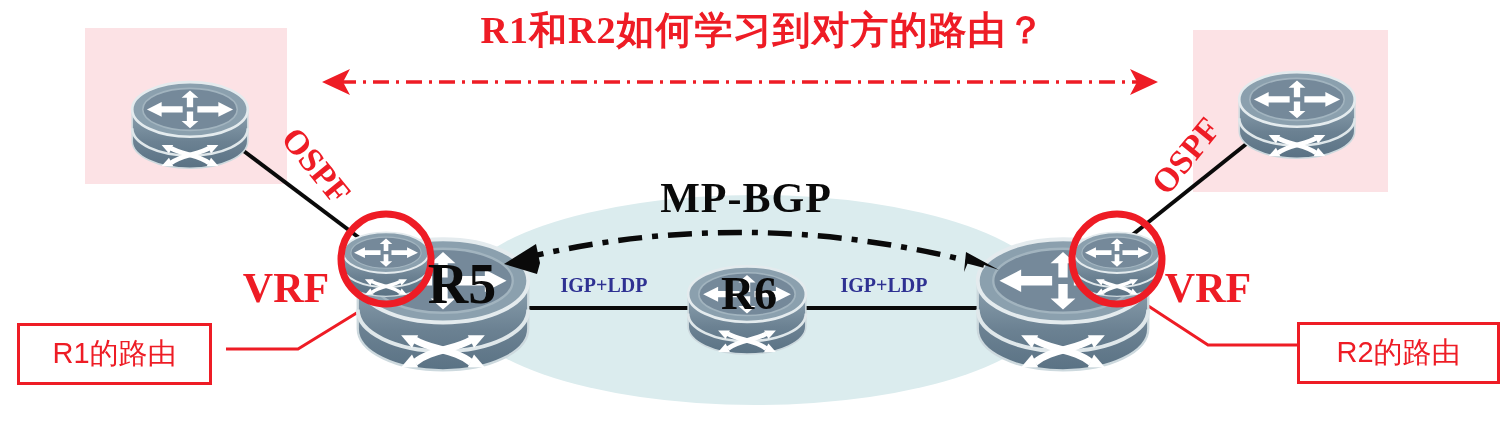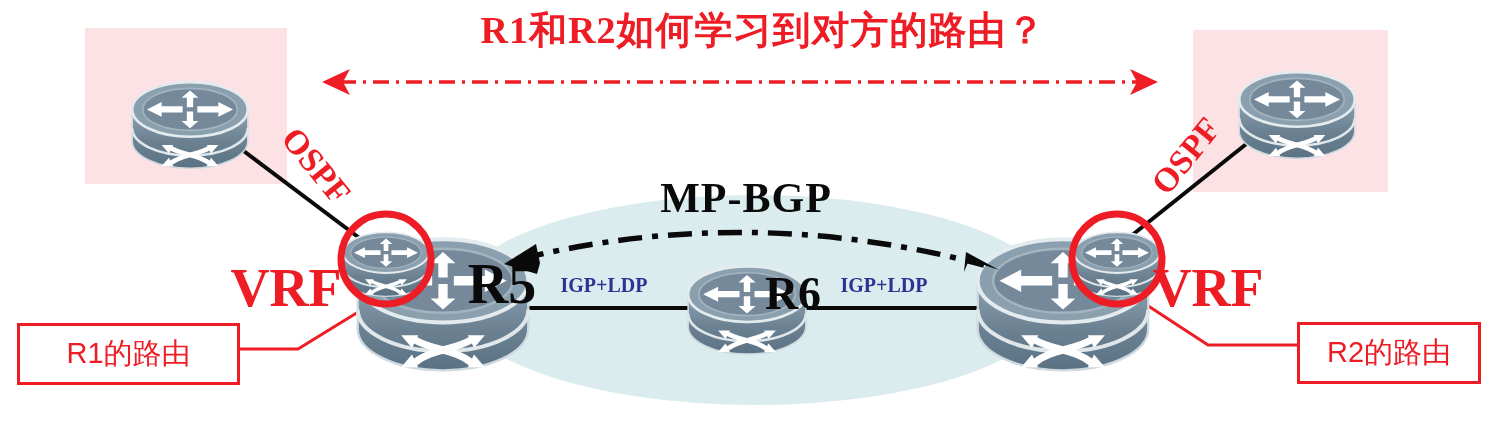--- a/index.html
+++ b/index.html
@@ -23,21 +23,21 @@
   .title{
     position:absolute; left:763px; top:30px; transform:translate(-50%,-50%);
     font-family:Liberation Serif, serif;
     font-weight:bold; font-size:38px; color:var(--red); white-space:nowrap;
     letter-spacing:1px;
   }
   .router-name{font-size:70px;}
   .router-name.mid{font-size:56px;}
   .router-name.small{font-size:46px;}
   .ospf{font-size:34px;}
-  .vrf{font-size:54px;}
+  .vrf{font-size:42px;}
   .igp{font-size:20px;}
   .mpbgp{font-size:42px; letter-spacing:1px;}
   .callout-box{
     position:absolute; box-sizing:border-box; height:62px;
     border:3px solid var(--red); background:#fff;
     display:flex; align-items:center; justify-content:center;
     font-family:"Liberation Sans","DejaVu Sans",sans-serif;
     font-size:29px; color:var(--red); font-weight:normal;
   }
   .stroke-red{stroke:var(--red);}
@@ -119,34 +119,34 @@
 
     <g>
       <path d="M520,259 Q750,203 984,265" fill="none" stroke="var(--black)" stroke-width="5.5" stroke-dasharray="24 10 6 10"></path>
       <polygon fill="var(--black)" points="504,264 536,244 540,263 537,274"></polygon>
       <polygon fill="var(--black)" points="999,270 966,252 964,272 969,260"></polygon>
     </g>
   </svg>
 
   <div class="title">R1和R2如何学习到对方的路由？</div>
 
-  <div class="lbl blk router-name mid" style="left:462px; top:284px;margin-left:40px;">R5</div>
-  <div class="lbl blk router-name small" style="left:749px; top:294px;margin-left:44px;">R6</div>
+  <div class="lbl blk router-name mid" style="left:462px; top:284px;">R5</div>
+  <div class="lbl blk router-name small" style="left:749px; top:294px;">R6</div>
 
   <div class="lbl red ospf" style="left:316px; top:166px; transform:translate(-50%,-50%) rotate(51deg);">OSPF</div>
   <div class="lbl red ospf" style="left:1186px; top:156px; transform:translate(-50%,-50%) rotate(-51deg);">OSPF</div>
 
   <div class="lbl red vrf" style="left:286px; top:288px;">VRF</div>
   <div class="lbl red vrf" style="left:1208px; top:288px;">VRF</div>
 
   <div class="lbl navy igp" style="left:604px; top:285px;">IGP+LDP</div>
   <div class="lbl navy igp" style="left:884px; top:285px;">IGP+LDP</div>
 
   <div class="lbl blk mpbgp" style="left:746px; top:198px;">MP-BGP</div>
 
-  <div class="callout-box" style="left:17px; top:323px; width:223px;">
+  <div class="callout-box" style="left:17px; top:323px; width:195px;">
     <span>R1的路由</span>
   </div>
-  <div class="callout-box" style="left:1297px; top:322px; width:184px;">
+  <div class="callout-box" style="left:1297px; top:322px; width:203px;">
     <span>R2的路由</span>
   </div>
 
 </div>
 
 </body></html>

